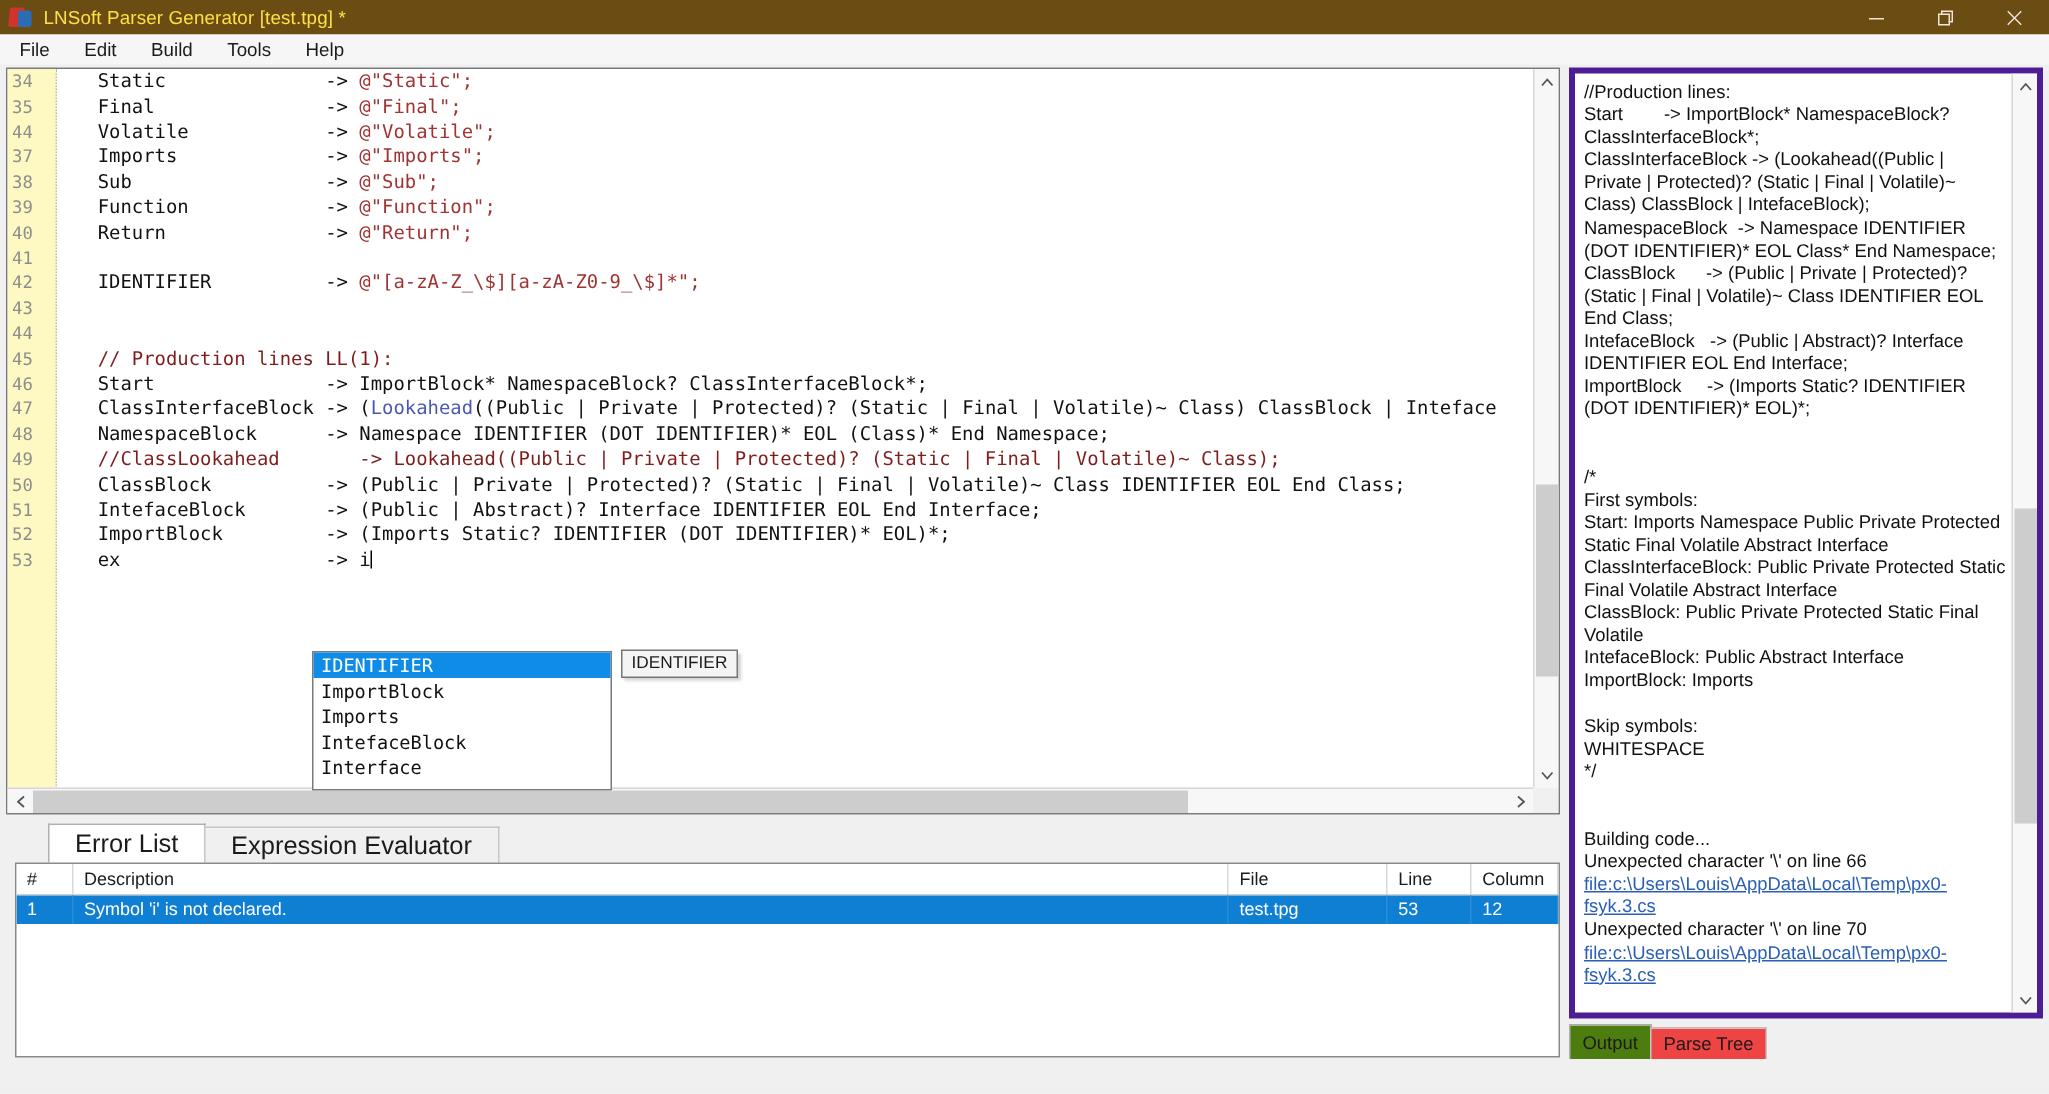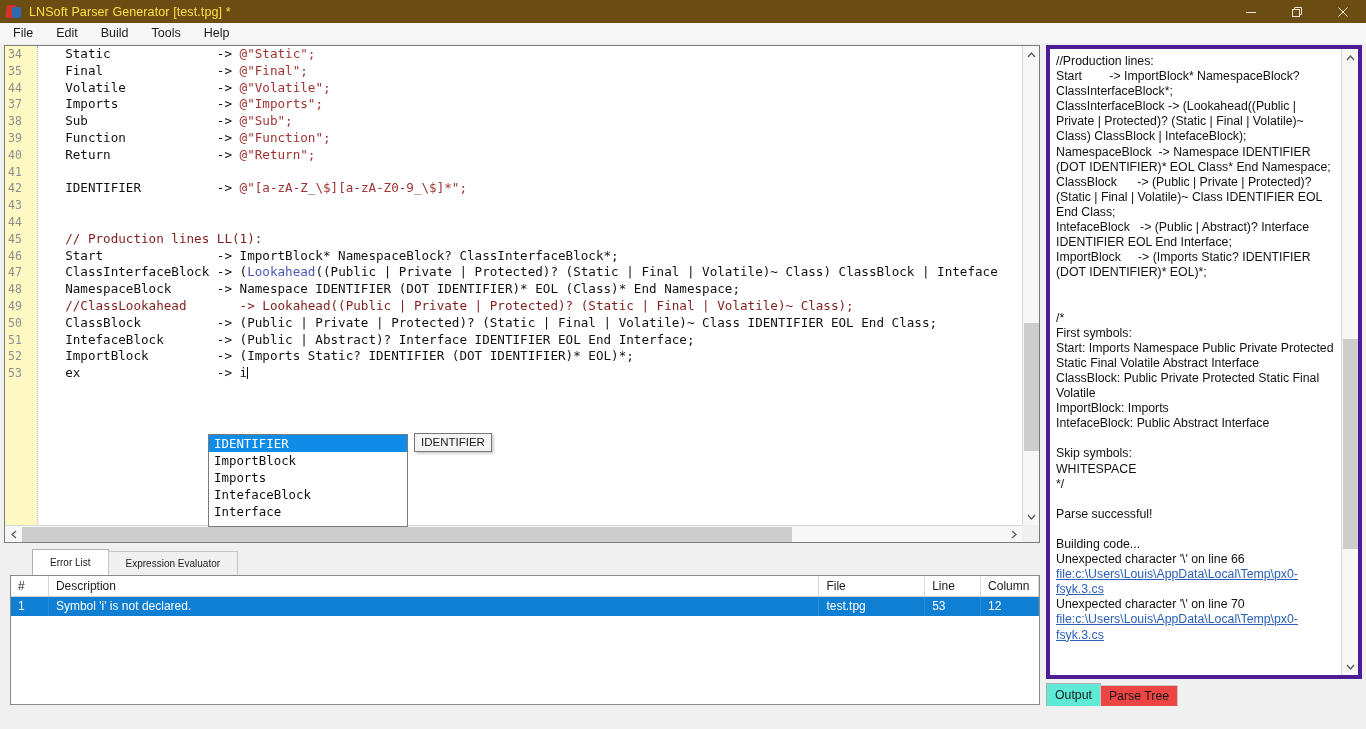--- a/index.html
+++ b/index.html
@@ -148,21 +148,21 @@
 
   
   #bottom-dock {
     position: absolute; left: 4px; top: 505px;
     width: 1036px; height: 176px;
     background: #f0f0f0;
   }
   #dock-tabs { position: absolute; left: 0; top: 0; height: 26px; width: 100%; display: flex; align-items: flex-end; }
   .dock-tab {
     height: 24px; line-height: 24px;
-    padding: 0 17px; font-size: 10px; color: #1b1b1b;
+    padding: 0 17px; font-size: 17px; color: #1b1b1b;
     background: #f0f0f0; border: 1px solid #c6c6c6; border-bottom: none;
     margin-right: -1px;
   }
   .dock-tab.active { background: #ffffff; height: 26px; line-height: 25px; border-color: #b0b0b0; }
   .dock-tab:first-child { margin-left: 28px; }
   #grid {
     position: absolute; left: 6px; top: 26px;
     width: 1030px; height: 130px;
     background: #ffffff; border: 1px solid #8a8a8a;
     overflow: hidden;
@@ -212,21 +212,21 @@
   #right-tabs {
     position: absolute; left: 1046px; top: 638px; height: 24px;
     display: flex; align-items: flex-end;
   }
   .rtab {
     height: 21px; line-height: 21px; padding: 0 8px;
     font-size: 12.3px; color: #1b1b1b;
     background: #ef4444; border: 1px solid #c6c6c6; border-bottom: none;
     margin-right: -1px;
   }
-  .rtab.active { background: #5eead4; height: 23px; line-height: 22px; border-color: #b0b0b0; }
+  .rtab.active { background: #4d7c0f; height: 23px; line-height: 22px; border-color: #b0b0b0; }
 </style>
 </head>
 <body>
 
 <div id="titlebar">
   <div id="app-icon">
     <div class="sq-red"></div>
       <div class="sq-blue"></div>
   </div>
   <div id="title-text">LNSoft Parser Generator [test.tpg] *</div>
@@ -376,29 +376,29 @@
         <p>ClassInterfaceBlock -&gt; (Lookahead((Public | Private | Protected)? (Static | Final | Volatile)~ Class) ClassBlock | IntefaceBlock);</p>
         <p>NamespaceBlock  -&gt; Namespace IDENTIFIER (DOT IDENTIFIER)* EOL Class* End Namespace;</p>
         <p>ClassBlock      -&gt; (Public | Private | Protected)? (Static | Final | Volatile)~ Class IDENTIFIER EOL End Class;</p>
         <p>IntefaceBlock   -&gt; (Public | Abstract)? Interface IDENTIFIER EOL End Interface;</p>
         <p>ImportBlock     -&gt; (Imports Static? IDENTIFIER (DOT IDENTIFIER)* EOL)*;</p>
         <p>&nbsp;</p>
         <p>&nbsp;</p>
         <p>/*</p>
         <p>First symbols:</p>
         <p>Start: Imports Namespace Public Private Protected Static Final Volatile Abstract Interface</p>
+        <p>ClassInterfaceBlock: Public Private Protected Static Final Volatile Abstract Interface</p>
         <p>ClassBlock: Public Private Protected Static Final Volatile</p>
+        <p>IntefaceBlock: Public Abstract Interface</p>
         <p>ImportBlock: Imports</p>
-        <p>IntefaceBlock: Public Abstract Interface</p>
         <p>&nbsp;</p>
         <p>Skip symbols:</p>
         <p>WHITESPACE</p>
         <p>*/</p>
         <p>&nbsp;</p>
-        <p>Parse successful!</p>
         <p>&nbsp;</p>
         <p>Building code...</p>
         <p>Unexpected character '\' on line 66 <span class="link">file:c:\Users\Louis\AppData\Local\Temp\px0-fsyk.3.cs</span></p>
         <p>Unexpected character '\' on line 70 <span class="link">file:c:\Users\Louis\AppData\Local\Temp\px0-fsyk.3.cs</span></p>
       </div>
     <div id="out-vscroll">
       <div class="arrow">
         <svg width="9" height="6" viewBox="0 0 9 6">
             <polyline points="1,5 4.5,1 8,5" fill="none" stroke="currentColor" stroke-width="1.2"></polyline>
           </svg>

